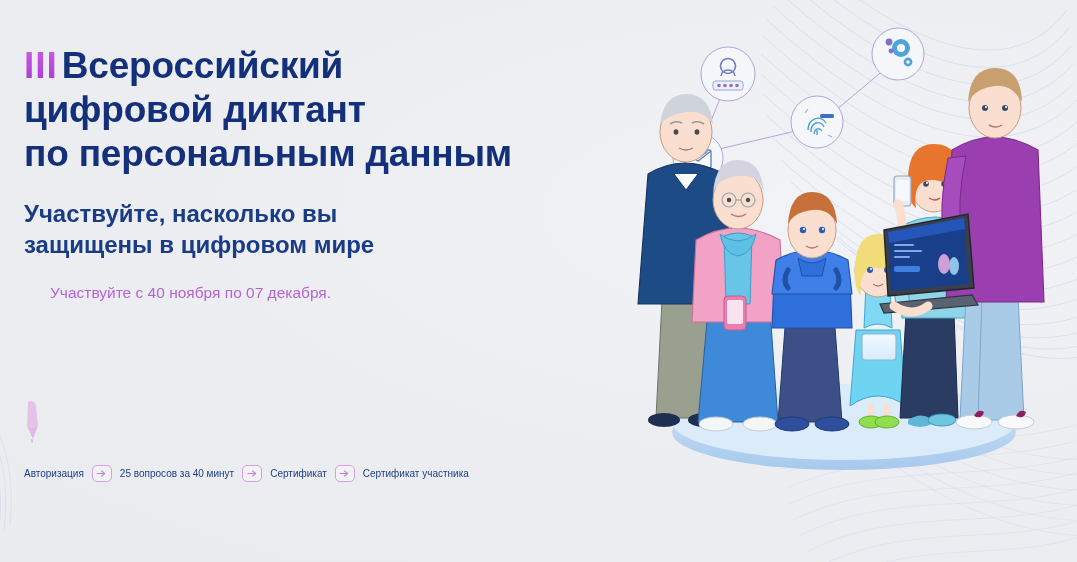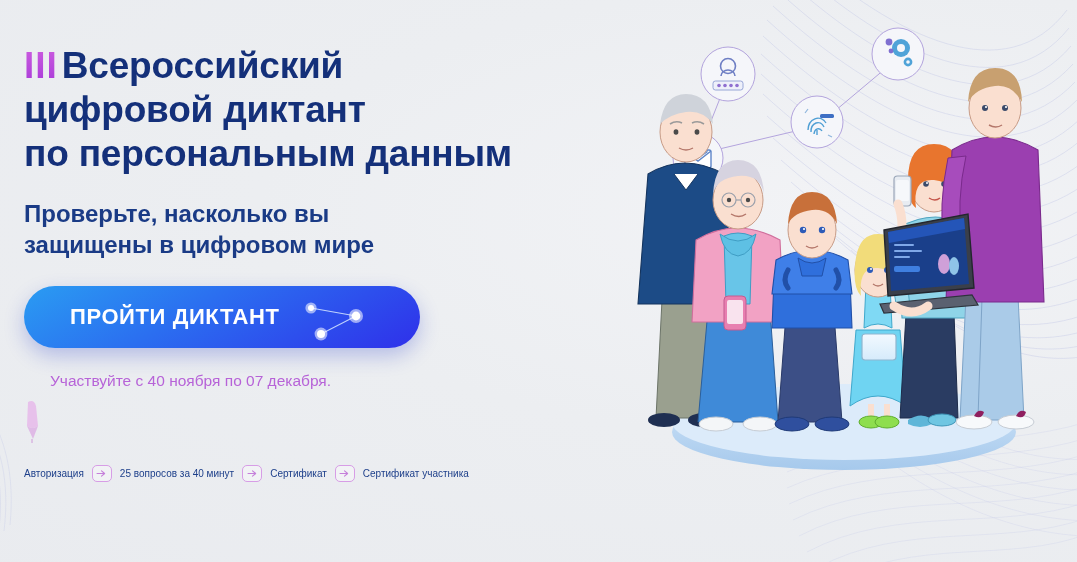--- a/index.html
+++ b/index.html
@@ -402,38 +402,23 @@
         <path d="M282,298 q18,12 34,0" stroke="#fadfd0" stroke-width="9" fill="none" stroke-linecap="round"></path>
       </g>
     </g>
   </svg>
 
   <div class="content">
     <h1 class="headline"><span class="roman">III</span><span>Всероссийский
 цифровой диктант
 по персональным данным</span></h1>
 
-    <div class="subhead">Проверьте, насколько вы
+    <div class="subhead">Участвуйте, насколько вы
 защищены в цифровом мире</div>
 
-    <button class="cta">
-      <span class="cta-label">ПРОЙТИ ДИКТАНТ</span>
-      <svg class="cta-graph" viewBox="0 0 86 46">
-        <g stroke="#cfe0ff" stroke-width="1.1" fill="none" opacity=".9">
-          <path d="M13,12 L58,20"></path>
-          <path d="M58,20 L23,38"></path>
-        </g>
-        <circle cx="13" cy="12" r="5.6" fill="#ffffff" opacity=".55"></circle>
-        <circle cx="13" cy="12" r="3" fill="#ffffff"></circle>
-        <circle cx="58" cy="20" r="7" fill="#ffffff" opacity=".55"></circle>
-        <circle cx="58" cy="20" r="4.4" fill="#ffffff"></circle>
-        <circle cx="23" cy="38" r="6.4" fill="#ffffff" opacity=".55"></circle>
-        <circle cx="23" cy="38" r="4" fill="#ffffff"></circle>
-      </svg>
-    </button>
 
     <div class="dates">
       <div class="dates-main">Участвуйте с 40 ноября по 07 декабря.</div>
     </div>
   </div>
 
   <svg class="pen-icon" viewBox="0 0 26 46">
     <path d="M10,4 q6,-3 8,4 l2,20 q-5,4 -11,0 l1,-24z" fill="#e5a8e8" opacity=".75"></path>
     <path d="M9,28 q6,4 11,0 l-5,13 z" fill="#d99ae0" opacity=".7"></path>
     <path d="M14,41 v4" stroke="#c98ad4" stroke-width="1.4" opacity=".7"></path>

